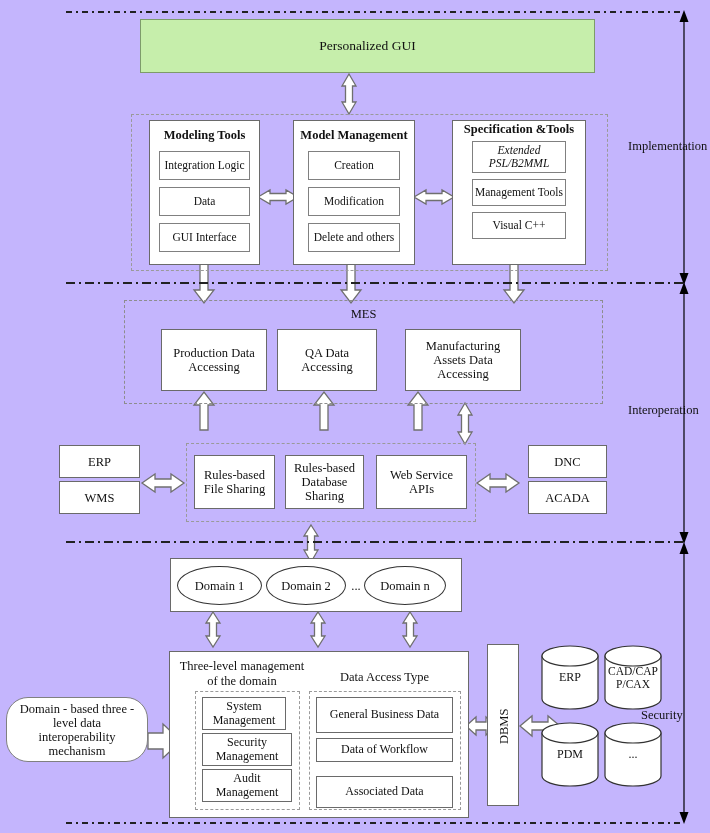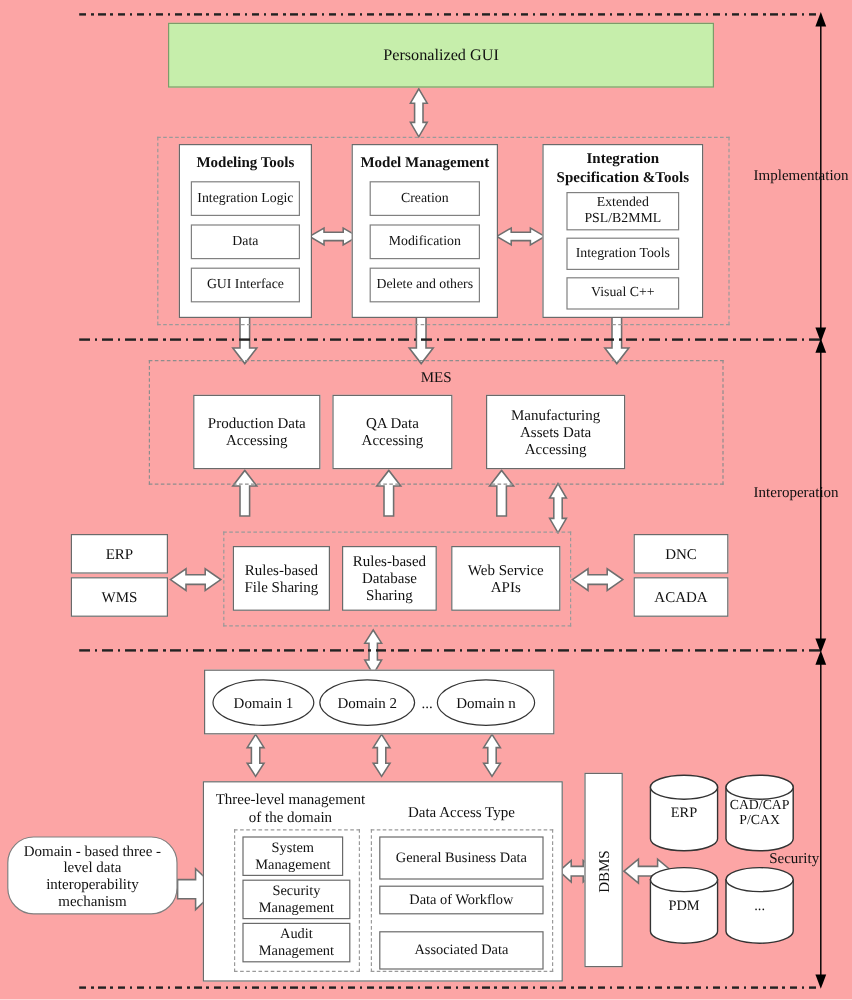--- a/index.html
+++ b/index.html
@@ -1,19 +1,19 @@
 <!DOCTYPE html>
 <html><head>
 <meta charset="utf-8">
 <style>
   html,body{margin:0;padding:0;background:#ffffff;}
   #stage{
     position:relative;
     width:710px;height:833px;
-    background:#fca5a5;
+    background:#c4b5fd;
     font-family:"Liberation Serif","DejaVu Serif",serif;
     color:#111;
     overflow:hidden;
   }
   .abs{position:absolute;box-sizing:border-box;}
   .ctr{display:flex;align-items:center;justify-content:center;text-align:center;line-height:1.12;}
 
   
   .solid{border:1.3px solid #808080;background:#fff;}
   .solid2{border:1.6px solid #6a6a6a;background:#fff;}
@@ -127,24 +127,23 @@
   </div>
 
   <div class="abs solid2" style="left:293px;top:120px;width:122px;height:145px;">
     <div class="ctr t12 bold" style="height:28px;">Model Management</div>
     <div class="solid ctr t11" style="margin:2px 14px 0 14px;height:27px;">Creation</div>
     <div class="solid ctr t11" style="margin:7px 14px 0 14px;height:27px;">Modification</div>
     <div class="solid ctr t11" style="margin:7px 14px 0 14px;height:27px;">Delete and others</div>
   </div>
 
   <div class="abs solid2" style="left:452px;top:120px;width:134px;height:145px;">
-    <div class="ctr t12 bold" style="height:16px;padding-top:3px;">Integration</div>
     <div class="ctr t12 bold" style="height:16px;">Specification &amp;Tools</div>
-    <div class="solid ctr t11" style="margin:4px 19px 0 19px;height:30px;">Extended PSL/B2MML</div>
-    <div class="solid ctr t11" style="margin:6px 19px 0 19px;height:25px;">Integration Tools</div>
+    <div class="solid ctr t11" style="margin:4px 19px 0 19px;height:30px;font-style:italic;">Extended PSL/B2MML</div>
+    <div class="solid ctr t11" style="margin:6px 19px 0 19px;height:25px;">Management Tools</div>
     <div class="solid ctr t11" style="margin:6px 19px 0 19px;height:25px;">Visual C++</div>
   </div>
 
   <div class="abs dashdot" style="left:66px;top:282px;width:618px;"></div>
 
   <div class="abs dashdotbox" style="left:124px;top:300px;width:479px;height:104px;"></div>
   <div class="abs ctr t12" style="left:124px;top:305px;width:479px;height:18px;">MES</div>
 
   <div class="abs solid2 rounded ctr t12" style="left:161px;top:329px;width:106px;height:62px;padding:0 6px;">Production Data Accessing</div>
   <div class="abs solid2 rounded ctr t12" style="left:277px;top:329px;width:100px;height:62px;padding:0 6px;">QA Data Accessing</div>

